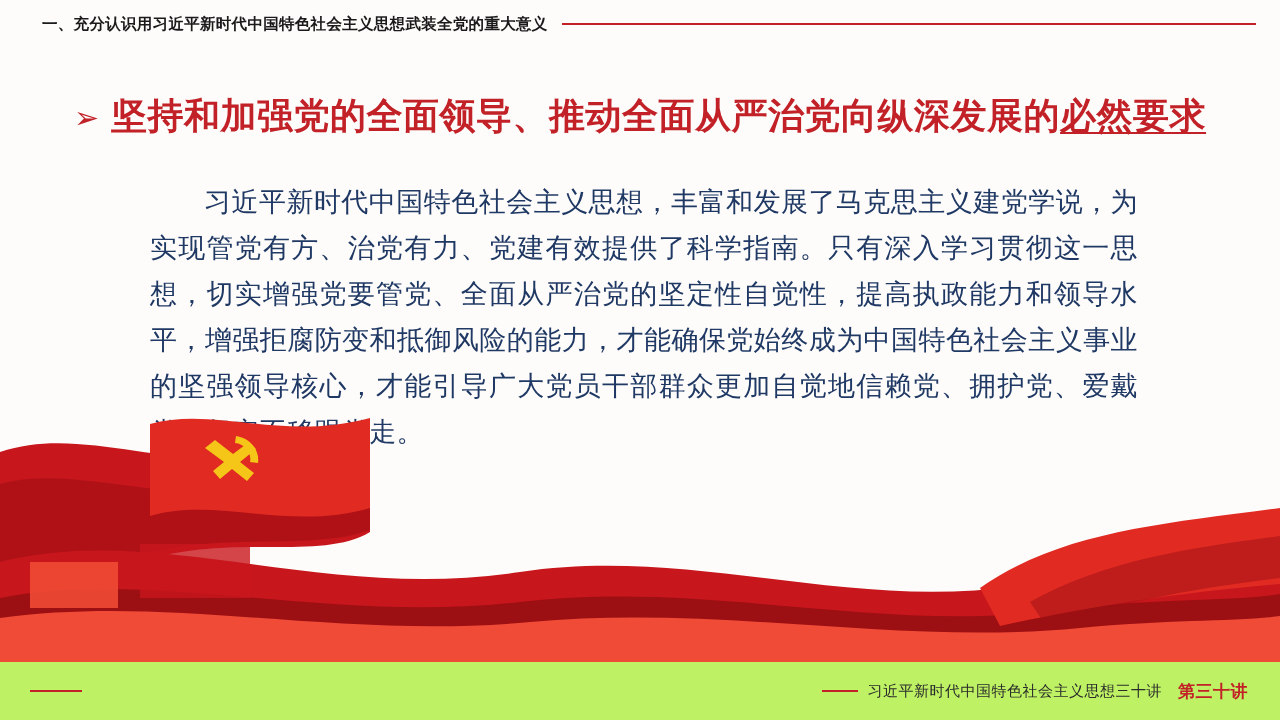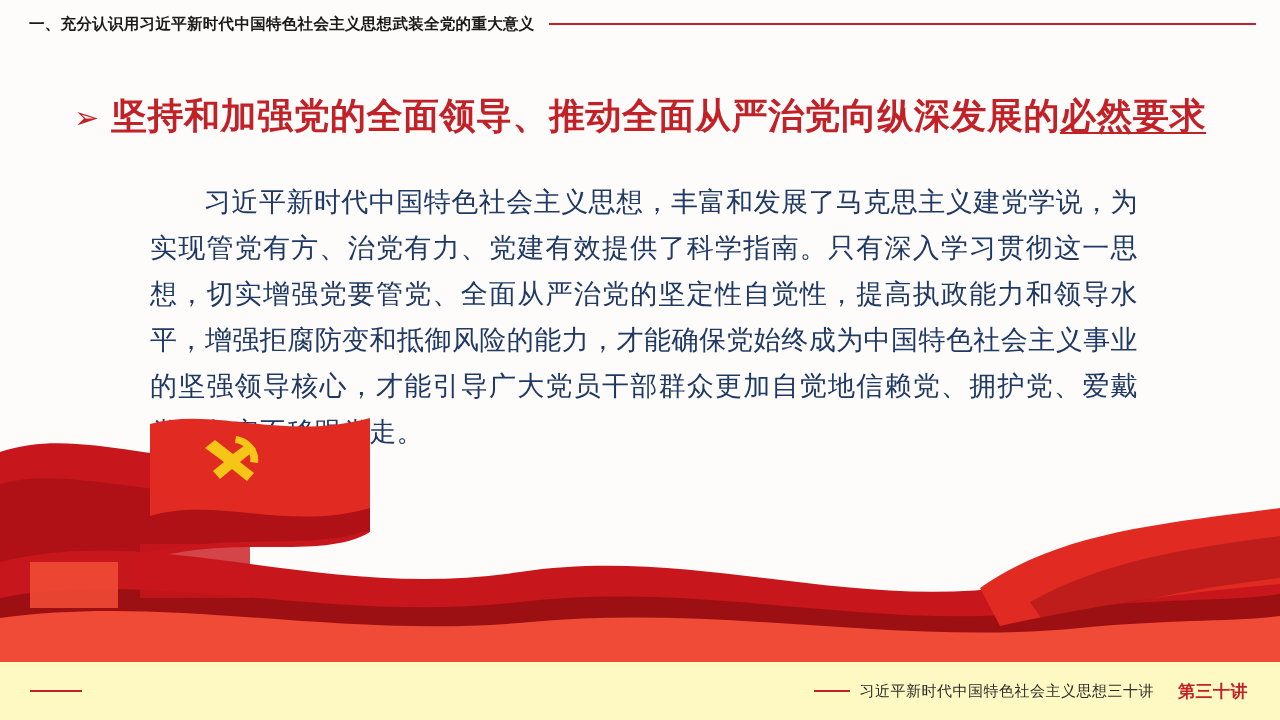--- a/index.html
+++ b/index.html
@@ -23,21 +23,21 @@
 
   
   .header {
     position: absolute;
     top: 0;
     left: 0;
     width: 1280px;
     height: 48px;
     display: flex;
     align-items: center;
-    padding-left: 29px;
+    padding-left: 42px;
     box-sizing: border-box;
   }
   .header-title {
     font-size: 15.5px;
     font-weight: bold;
     color: #1a1a1a;
     white-space: nowrap;
     letter-spacing: 0.3px;
   }
   .header-rule {
@@ -106,21 +106,21 @@
   }
   .ribbon svg { display: block; }
 
   
   .footer {
     position: absolute;
     left: 0;
     bottom: 0;
     width: 1280px;
     height: 58px;
-    background: #fef9c3;
+    background: #bef264;
     display: flex;
     align-items: center;
   }
   .footer-rule-left {
     width: 52px;
     height: 2px;
     background: #c22127;
     margin-left: 30px;
   }
   .footer-spacer { flex: 1; }
@@ -132,21 +132,21 @@
   }
   .footer-text {
     font-size: 15px;
     color: #2b2b2b;
     letter-spacing: 0.5px;
   }
   .footer-lecture {
     font-size: 17px;
     font-weight: bold;
     color: #c22127;
-    margin-left: 24px;
+    margin-left: 16px;
     margin-right: 32px;
     letter-spacing: 0.5px;
   }
 </style>
 </head>
 <body>
 
 <div class="slide">
 
   <div class="header">

